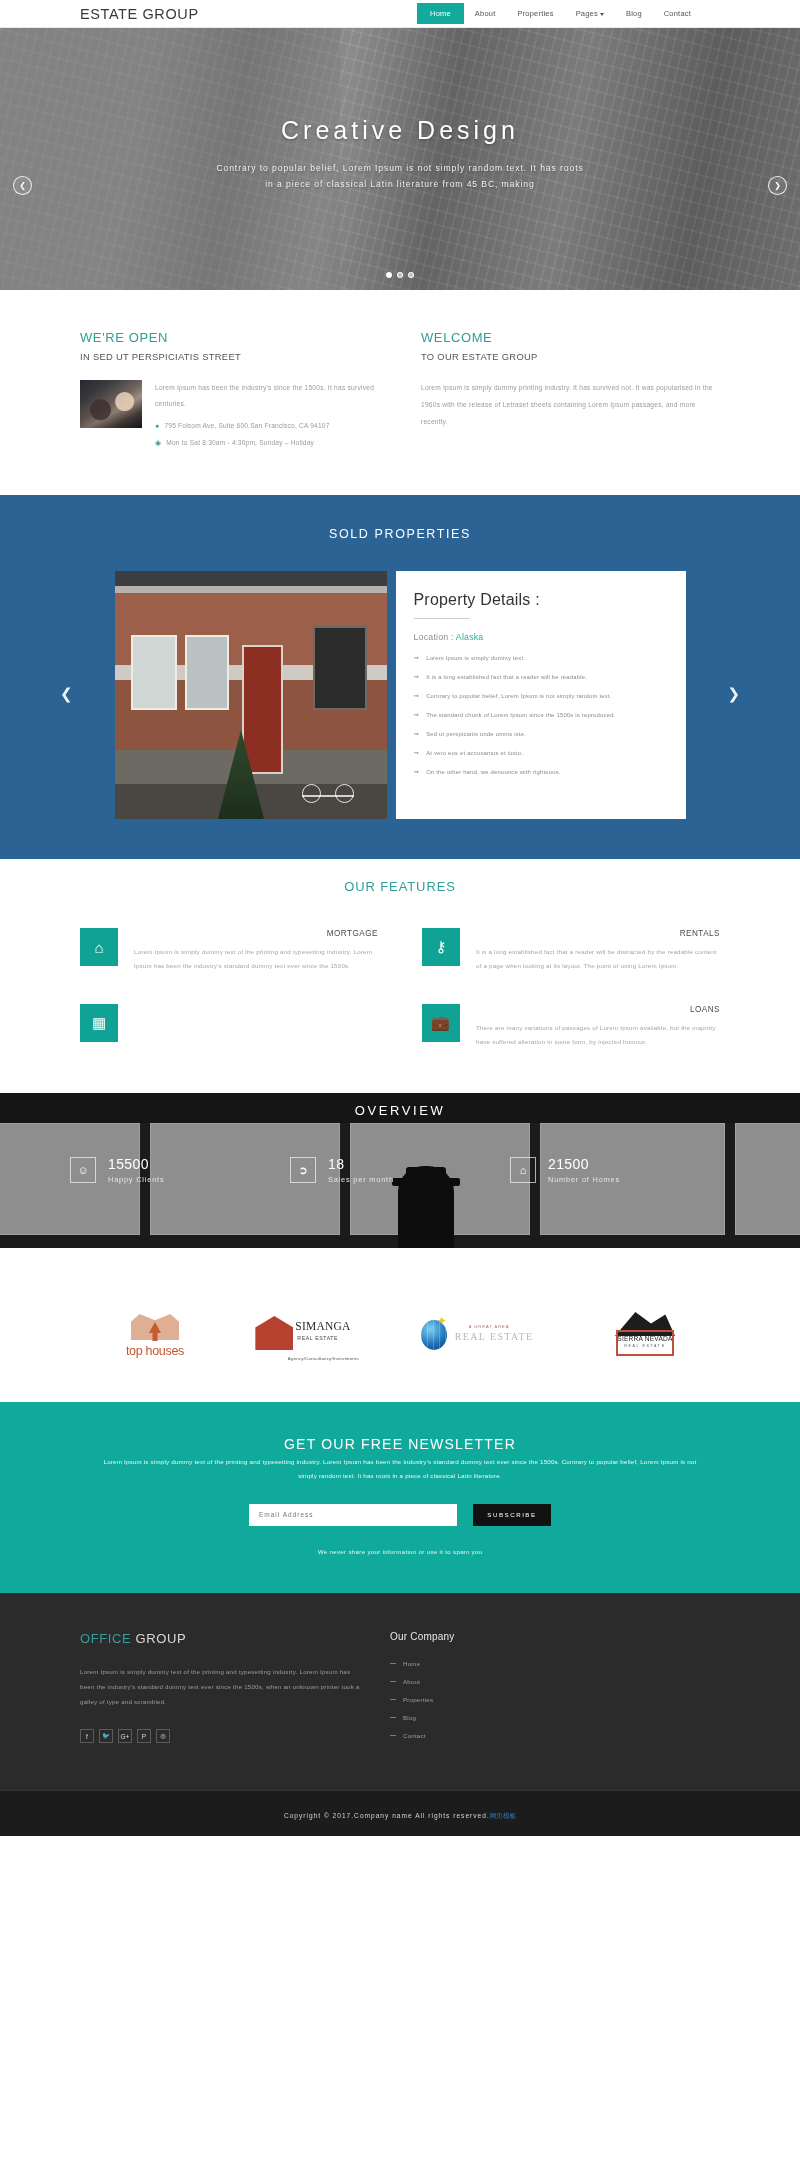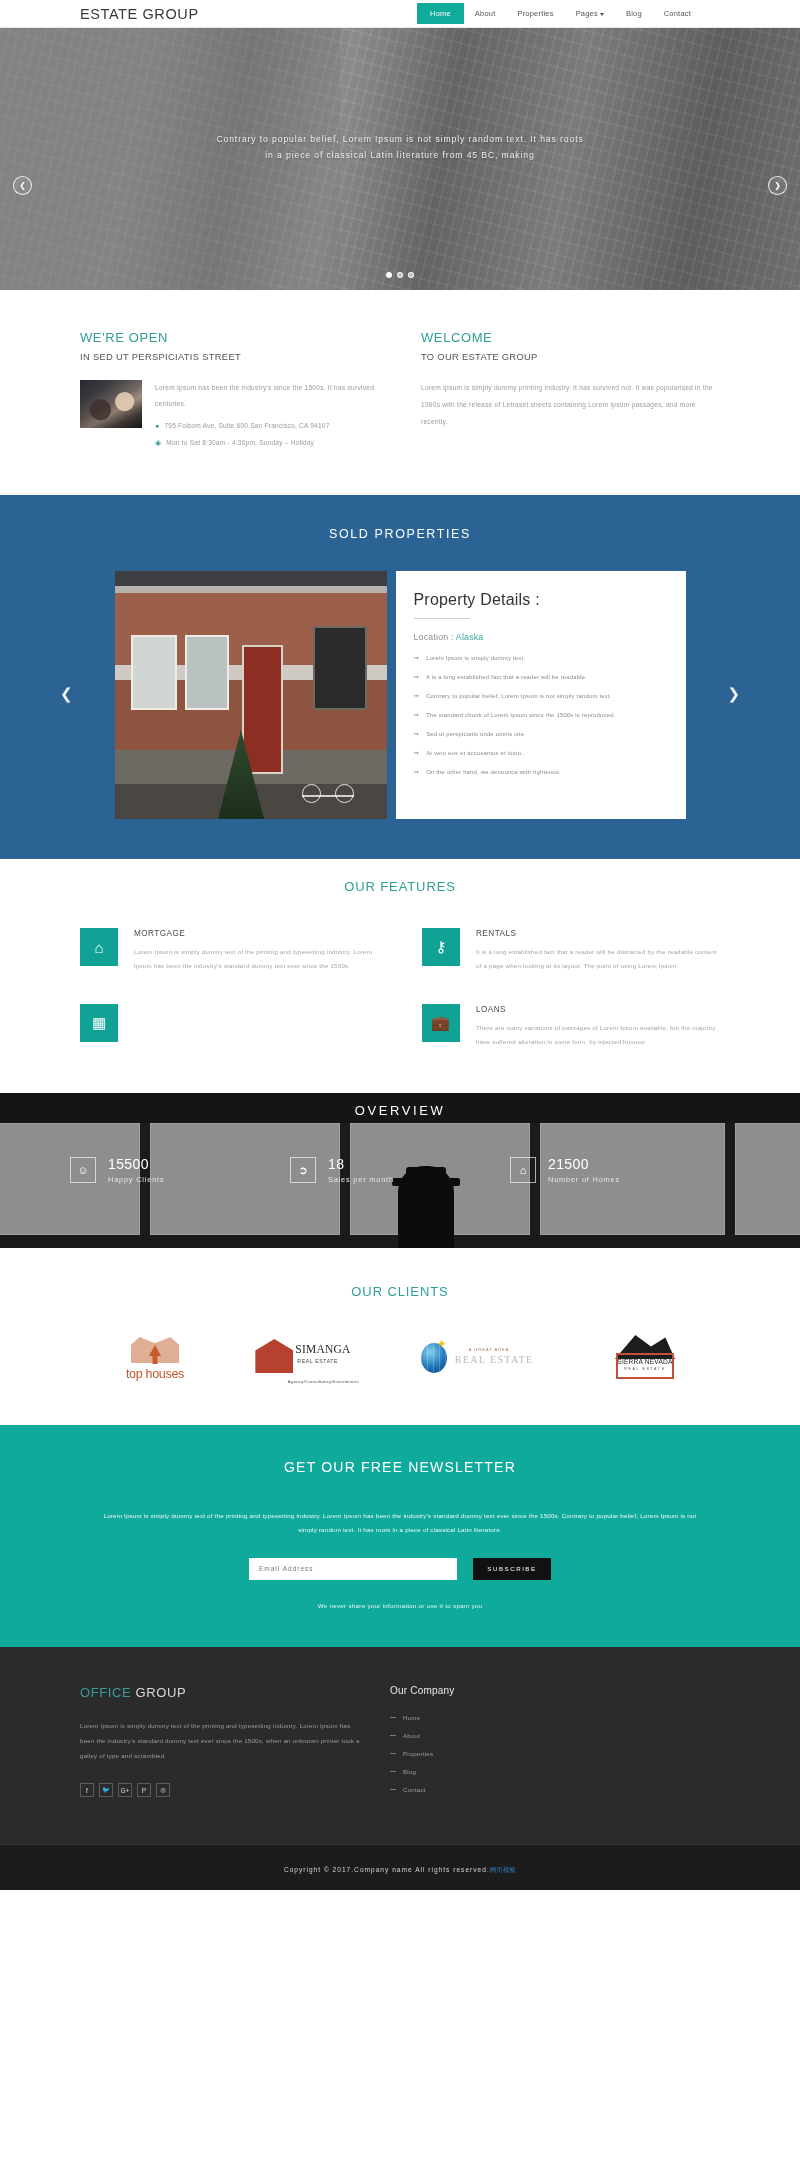--- a/index.html
+++ b/index.html
@@ -292,21 +292,21 @@
   }
   .feat { display: flex; gap: 16px; }
   .feat-ico {
     width: 38px; height: 38px; flex: 0 0 38px;
     background: #11a296;
     display: flex; align-items: center; justify-content: center;
     color: #fff; font-size: 15px;
   }
   .feat-h {
     font-size: 8.2px; color: #4a4a4a; letter-spacing: 0.45px;
-    margin-bottom: 7px; margin-top: 1px;
+    margin-bottom: 7px; margin-top: 1px; text-align: right;
   }
   .feat-p {
     font-size: 6.2px; color: #a5a5a5; line-height: 2.3; letter-spacing: 0.2px;
   }
 
   
   .overview {
     position: relative;
     height: 155px;
     background: #1b1b1b;
@@ -413,21 +413,21 @@
   .lsn-t1 { position: absolute; left: 0; right: 0; top: 25px; font-size: 6.6px; color: #222; letter-spacing: 0.2px; }
   .lsn-t2 { position: absolute; left: 0; right: 0; top: 34px; font-size: 3.6px; color: #555; letter-spacing: 1.6px; }
 
   
   .news {
     background: #10aa9c;
     padding: 34px 100px 38px 100px;
     text-align: center;
   }
   .news-h {
-    color: #fff; font-size: 14px; letter-spacing: 1.2px; font-weight: 400; margin-bottom: 34px;
+    color: #fff; font-size: 14px; letter-spacing: 1.2px; font-weight: 400; margin-bottom: 3px;
   }
   .news-p {
     color: rgba(255,255,255,0.93); font-size: 6.2px; line-height: 2.3; letter-spacing: 0.2px;
     margin-bottom: 20px;
   }
   .news-form { display: flex; justify-content: center; gap: 16px; }
   .news-input {
     width: 208px; height: 22px;
     border: none; outline: none; background: #fff;
     font-size: 6.5px; color: #555; padding: 0 10px; letter-spacing: 1px;
@@ -494,20 +494,21 @@
     <div class="nav-item">Contact</div>
   </div>
 </div>
 
 <div class="hero">
   <div class="hero-bg"></div>
   <div class="hero-bg2"></div>
   <div class="hero-left-block"></div>
   <div class="hero-veil"></div>
   <div class="hero-content">
+    <div class="hero-title">Creative Design</div>
     <div class="hero-sub">
       <div>Contrary to popular belief, Lorem Ipsum is not simply random text. It has roots</div>
       <div>in a piece of classical Latin literature from 45 BC, making</div>
     </div>
   </div>
   <div class="hero-arrow left">❮</div>
   <div class="hero-arrow right">❯</div>
   <div class="hero-dots">
     <div class="dot active"></div>
     <div class="dot"></div>
@@ -654,21 +655,20 @@
       <div class="ov-stat-ico">⌂</div>
       <div>
         <div class="ov-num">21500</div>
         <div class="ov-lab">Number of Homes</div>
       </div>
     </div>
   </div>
 </div>
 
 <div class="clients">
-  <div class="sec-title-teal">OUR CLIENTS</div>
   <div class="cli-grid">
     <div class="cli">
       <div class="logo-top-houses">
         <div class="lth-box"></div>
         <div class="lth-arrow"></div>
         <div class="lth-stem"></div>
         <div class="lth-text">top houses</div>
       </div>
     </div>
     <div class="cli">

